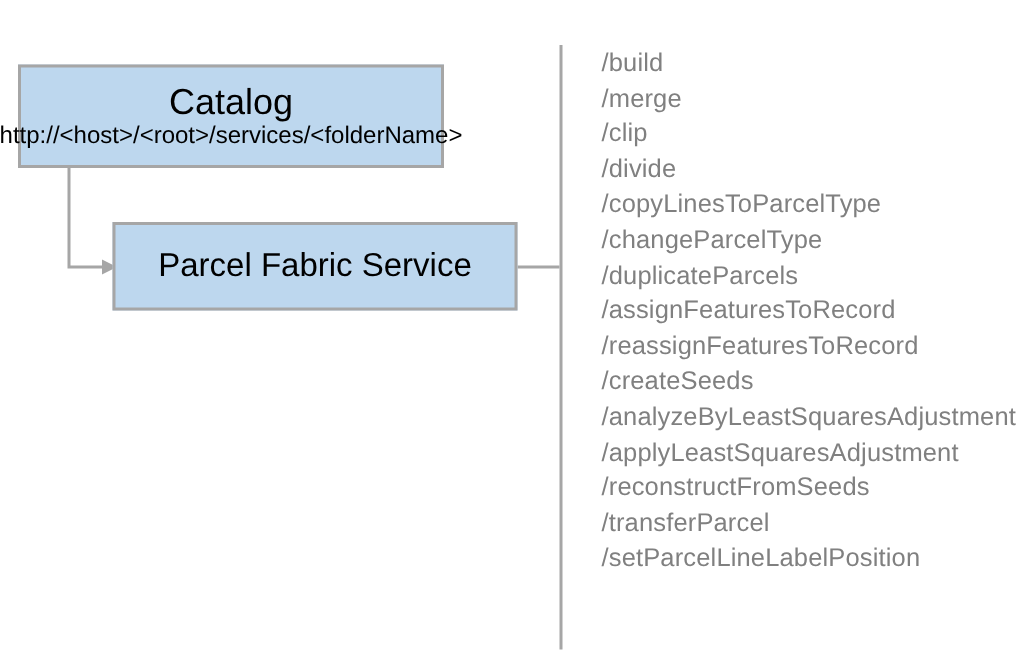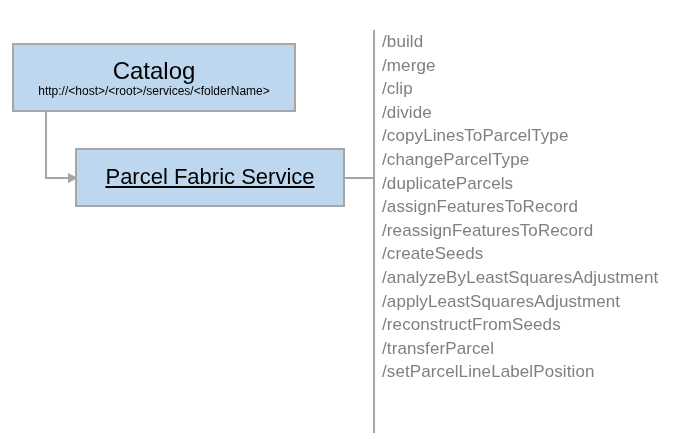--- a/index.html
+++ b/index.html
@@ -46,29 +46,28 @@
     left: 12px;
     top: 43px;
     width: 284px;
     height: 69px;
   }
   #catalog-node .node-title {
     font-size: 24px;
     margin-bottom: 2px;
   }
   #catalog-node .node-subtitle {
-    font-size: 12px;
+    font-size: 16px;
   }
 
   #parcel-fabric-node {
     left: 75px;
     top: 148px;
     width: 270px;
     height: 59px;
-    text-decoration: underline;
   }
   #parcel-fabric-node .node-title {
     font-size: 22px;
     margin-bottom: 1px;
   }
   #parcel-fabric-node .node-subtitle {
     font-size: 12.5px;
   }
 
   
@@ -100,20 +99,21 @@
     box-sizing: border-box;
     padding-left: 7px;
   }
   .operation-item {
     color: #808080;
     font-size: 17px;
     line-height: 23.6px;
     height: 23.6px;
     white-space: nowrap;
     letter-spacing: 0.1px;
+    margin-left: 19px;
   }
 </style>
 </head>
 <body>
 
 <div id="diagram-root">
 
   <svg class="connector-svg" viewBox="0 0 690 442">
 
     <path class="conn-line" d="M 46 112 L 46 178 L 68 178"></path>

